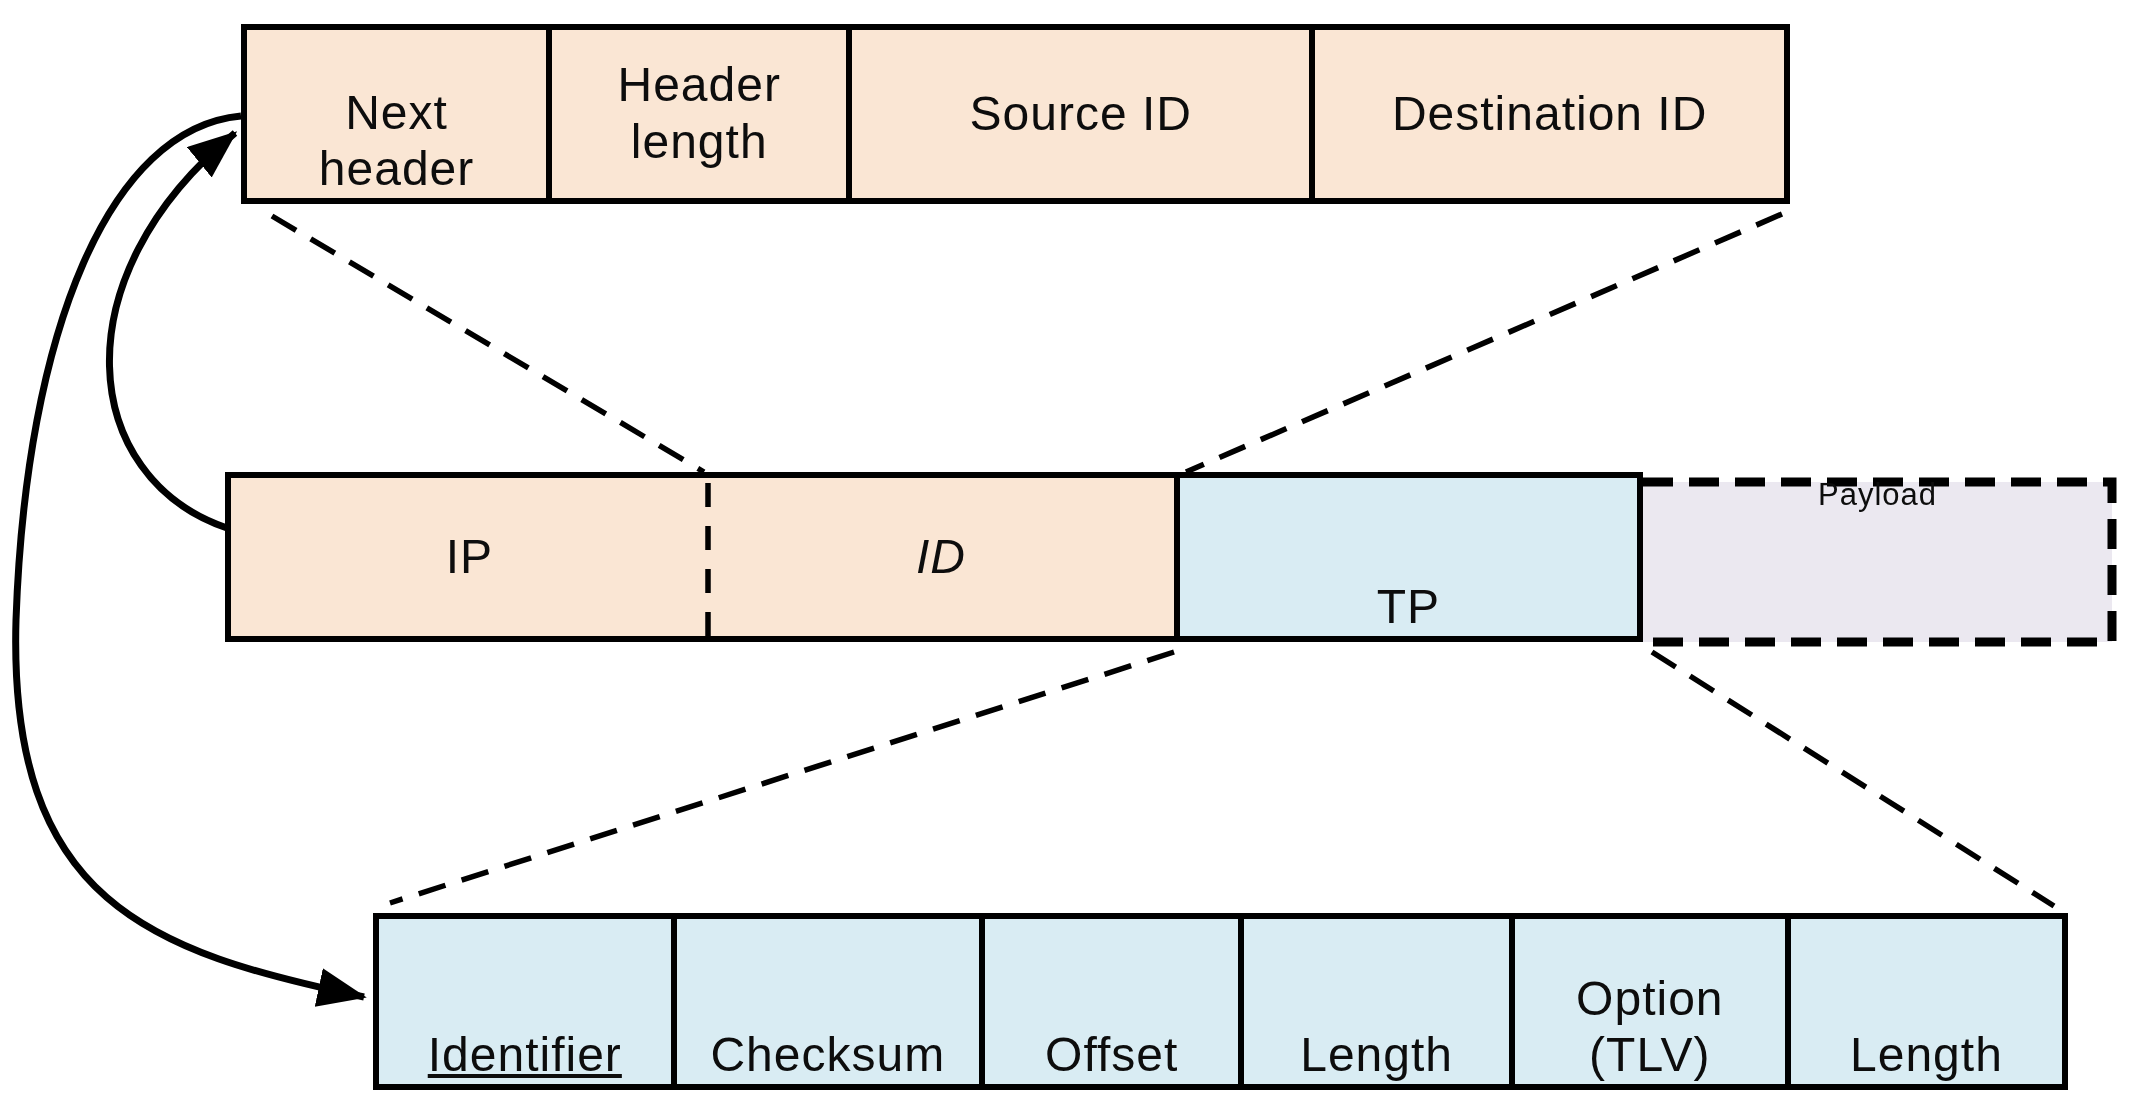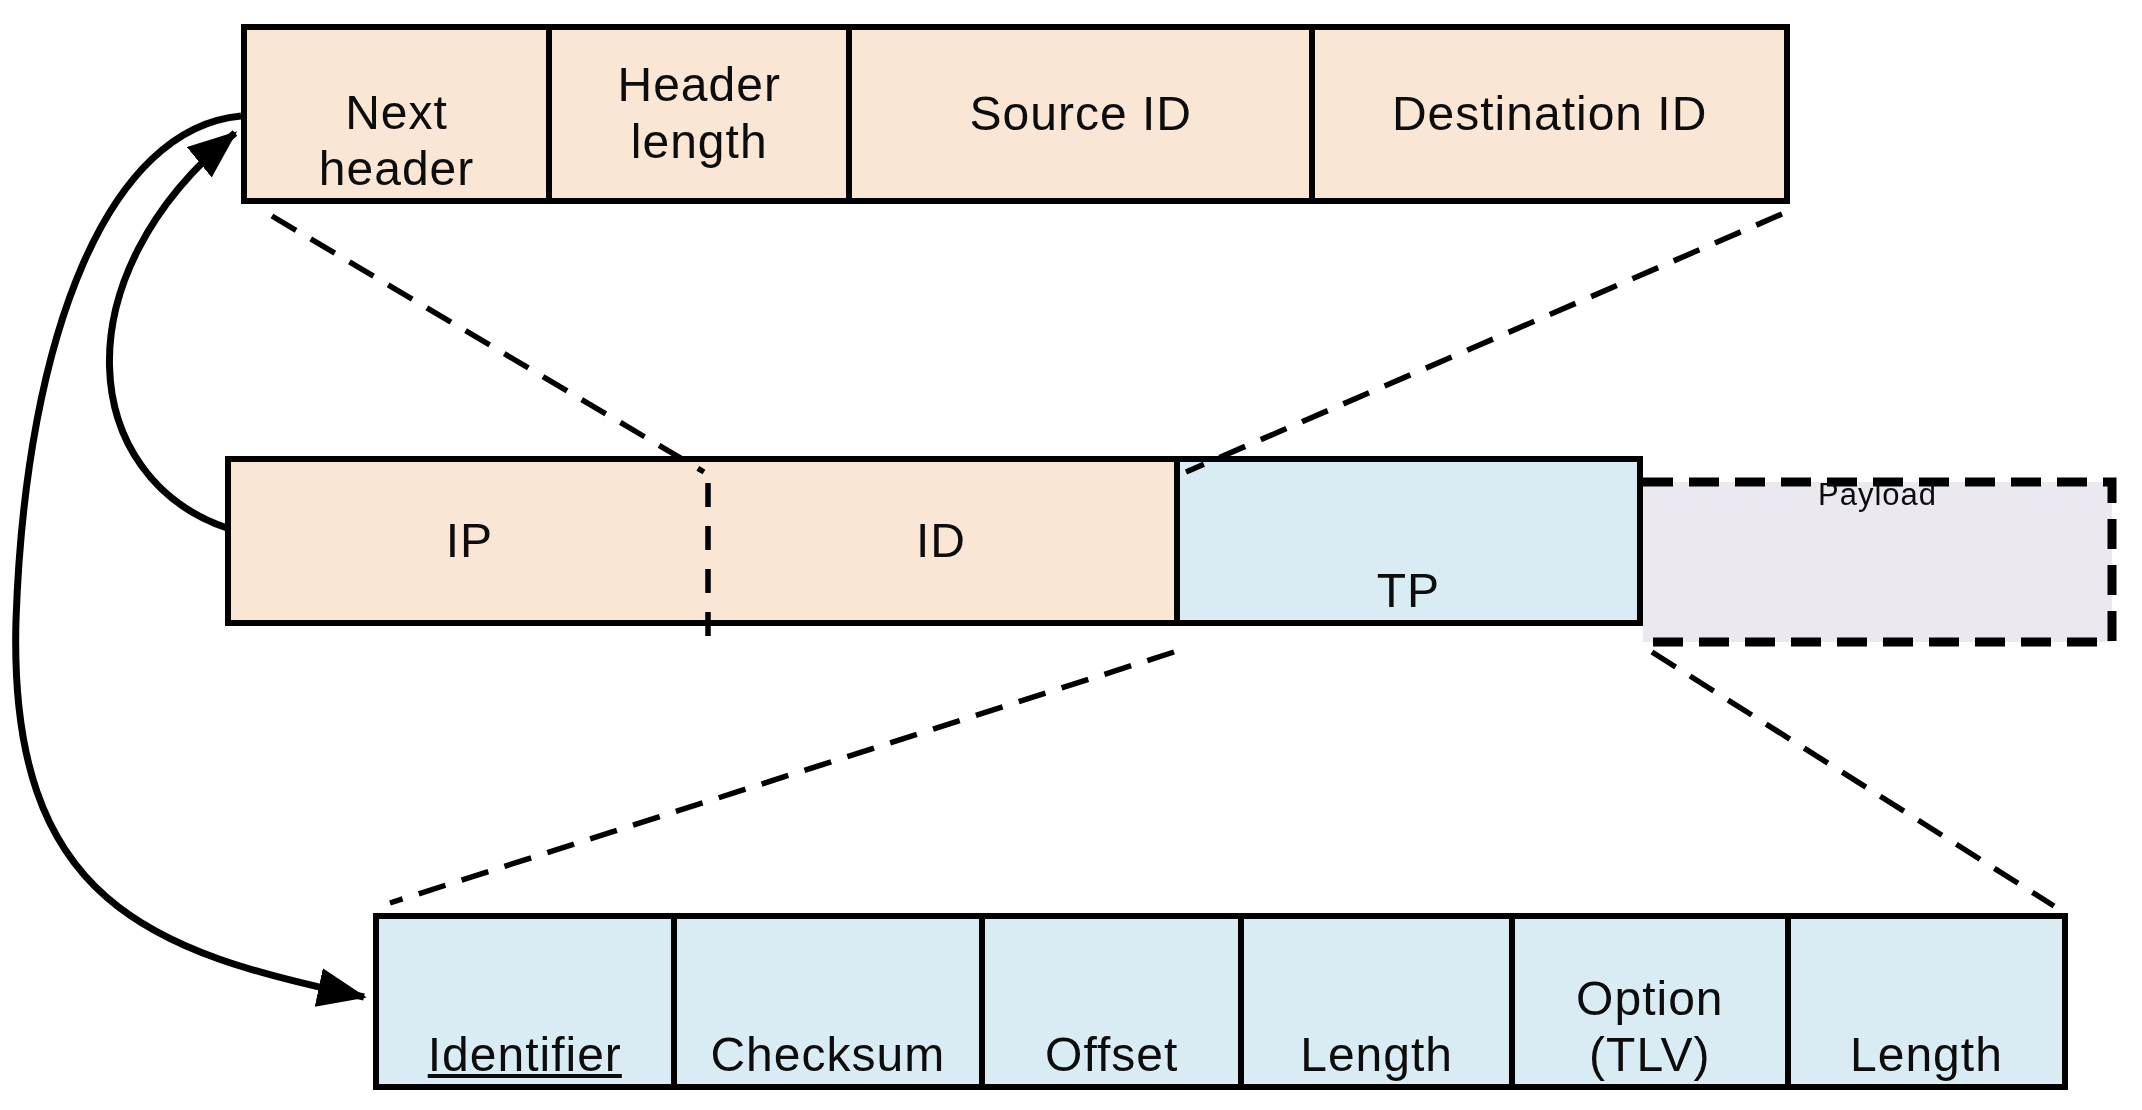--- a/index.html
+++ b/index.html
@@ -60,25 +60,25 @@
       <span class="lbl">Header length</span>
     </div>
     <div class="cell peach sep" style="flex:466 0 0;">
       <span class="lbl">Source ID</span>
     </div>
     <div class="cell peach" style="flex:478 0 0;">
       <span class="lbl">Destination ID</span>
     </div>
   </div>
 
-  <div class="row packet-row" style="left:225px;top:456px;width:1418px;height:170px;">
+  <div class="row packet-row" style="left:225px;top:472px;width:1418px;height:170px;">
     <div class="cell peach" style="flex:483 0 0;">
       <span class="lbl">IP</span>
     </div>
-    <div class="cell peach sep" style="flex:472 0 0;">
+    <div class="cell peach sep" style="flex:472 0 0;font-style:italic;">
       <span class="lbl">ID</span>
     </div>
     <div class="cell blue" style="flex:463 0 0;">
       <span class="lbl">TP</span>
     </div>
   </div>
 
   <div class="payload-label">
     <span class="lbl">Payload</span>
   </div>

